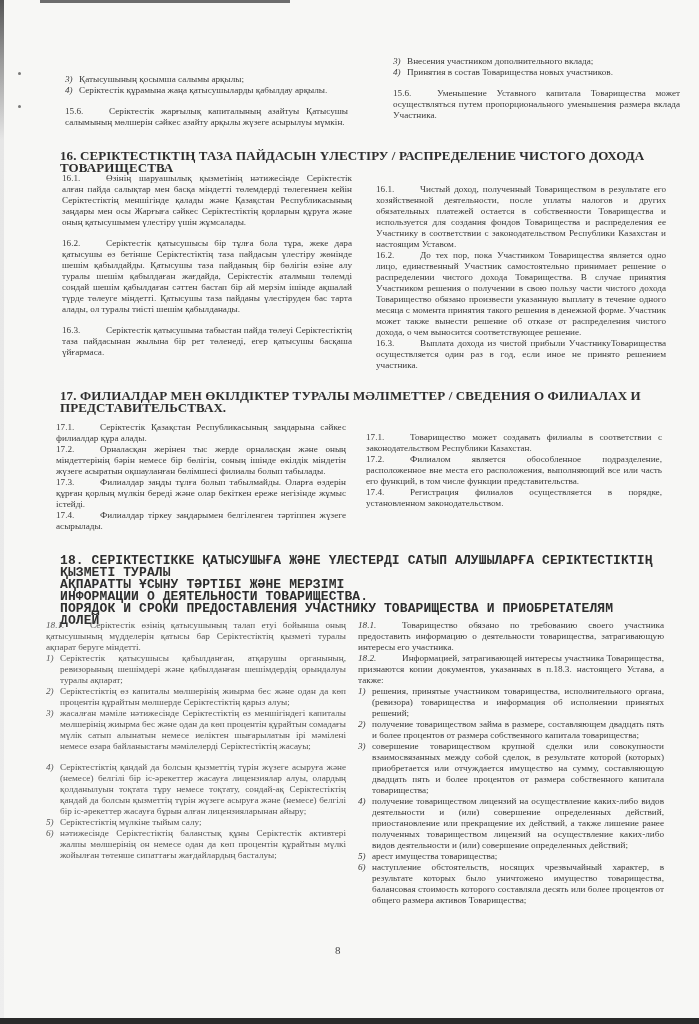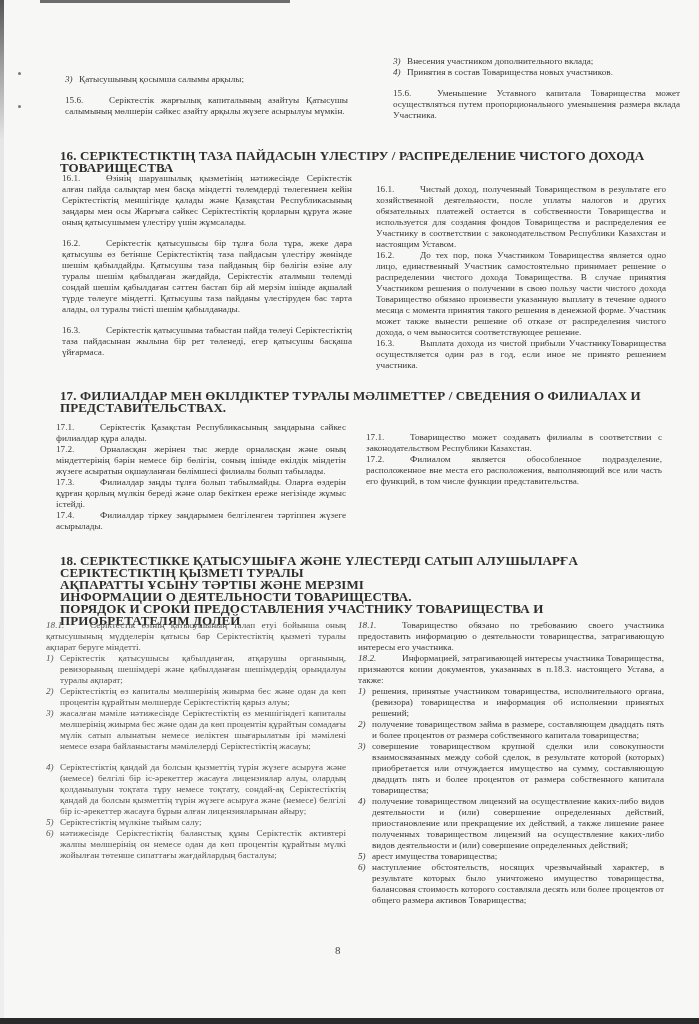--- a/index.html
+++ b/index.html
@@ -32,20 +32,21 @@
 </head>
 <body>
 
 <div class="left-edge"></div>
 <div class="top-strip"></div>
 <div class="punch" style="top:72px"></div>
 <div class="punch" style="top:105px"></div>
 
 <div class="col" style="left:65px; top:42px; width:283px;margin-top:32px;">
   <p class="li"><span class="mk">3)</span><span>Қатысушының қосымша салымы арқылы;</span></p>
+  <p class="li"><span class="mk">4)</span><span>Серіктестік құрамына жаңа қатысушыларды қабылдау арқылы.</span></p>
   <div class="gap"></div>
   <p><span class="num">15.6.</span><span>Серіктестік жарғылық капиталының азайтуы Қатысушы салымының мөлшерін сәйкес азайту арқылы жүзеге асырылуы мүмкін.</span></p>
 </div>
 
 <div class="col" style="left:393px; top:56px; width:287px;">
   <p class="li"><span class="mk">3)</span><span>Внесения участником дополнительного вклада;</span></p>
   <p class="li"><span class="mk">4)</span><span>Принятия в состав Товарищества новых участников.</span></p>
   <div class="gap"></div>
   <p><span class="num">15.6.</span><span>Уменьшение Уставного капитала Товарищества может осуществляться путем пропорционального уменьшения размера вклада Участника.</span></p>
 </div>
@@ -71,23 +72,24 @@
 <div class="col" style="left:56px; top:422px; width:290px;">
   <p><span class="num">17.1.</span><span>Серіктестік Қазақстан Республикасының заңдарына сәйкес филиалдар құра алады.</span></p>
   <p><span class="num">17.2.</span><span>Орналасқан жерінен тыс жерде орналасқан және оның міндеттерінің бәрін немесе бір бөлігін, соның ішінде өкілдік міндетін жүзеге асыратын оқшауланған бөлімшесі филиалы болып табылады.</span></p>
   <p><span class="num">17.3.</span><span>Филиалдар заңды тұлға болып табылмайды. Оларға өздерін құрған қорлың мүлкін береді және олар бекіткен ереже негізінде жұмыс істейді.</span></p>
   <p><span class="num">17.4.</span><span>Филиалдар тіркеу заңдарымен белгіленген тәртіппен жүзеге асырылады.</span></p>
 </div>
 
 <div class="col" style="left:366px; top:432px; width:296px;">
   <p><span class="num">17.1.</span><span>Товарищество может создавать филиалы в соответствии с законодательством Республики Казахстан.</span></p>
   <p><span class="num">17.2.</span><span>Филиалом является обособленное подразделение, расположенное вне места его расположения, выполняющий все или часть его функций, в том числе функции представительства.</span></p>
+  <p><span class="num">17.4.</span><span>Регистрация филиалов осуществляется в порядке, установленном законодательством.</span></p>
 </div>
 
-<div class="heading" style="left:60px; top:555px; width:600px;">
+<div class="heading" style="left:60px; top:555px; width:600px;font-family:Liberation Mono, monospace;">
   <div>18.  СЕРІКТЕСТІККЕ ҚАТЫСУШЫҒА ЖӘНЕ ҮЛЕСТЕРДІ САТЫП АЛУШЫЛАРҒА СЕРІКТЕСТІКТІҢ ҚЫЗМЕТІ ТУРАЛЫ</div>
   <div>АҚПАРАТТЫ ҰСЫНУ ТӘРТІБІ ЖӘНЕ МЕРЗІМІ</div>
   <div>ИНФОРМАЦИИ О ДЕЯТЕЛЬНОСТИ ТОВАРИЩЕСТВА.</div>
   <div>ПОРЯДОК И СРОКИ ПРЕДОСТАВЛЕНИЯ УЧАСТНИКУ ТОВАРИЩЕСТВА И ПРИОБРЕТАТЕЛЯМ ДОЛЕЙ</div>
 </div>
 
 <div class="col" style="left:46px; top:620px; width:300px; color:#555;">
   <p><span class="num it">18.1.</span><span>Серіктестік өзінің қатысушының талап етуі бойынша оның қатысушының мүдделерін қатысы бар Серіктестіктің қызметі туралы ақпарат беруге міндетті.</span></p>
   <p class="li"><span class="mk">1)</span><span>Серіктестік қатысушысы қабылданған, атқарушы органының, ревизорының шешімдері және қабылданған шешімдердің орындалуы туралы ақпарат;</span></p>
   <p class="li"><span class="mk">2)</span><span>Серіктестіктің өз капиталы мөлшерінің жиырма бес және одан да көп процентін құрайтын мөлшерде Серіктестіктің қарыз алуы;</span></p>

